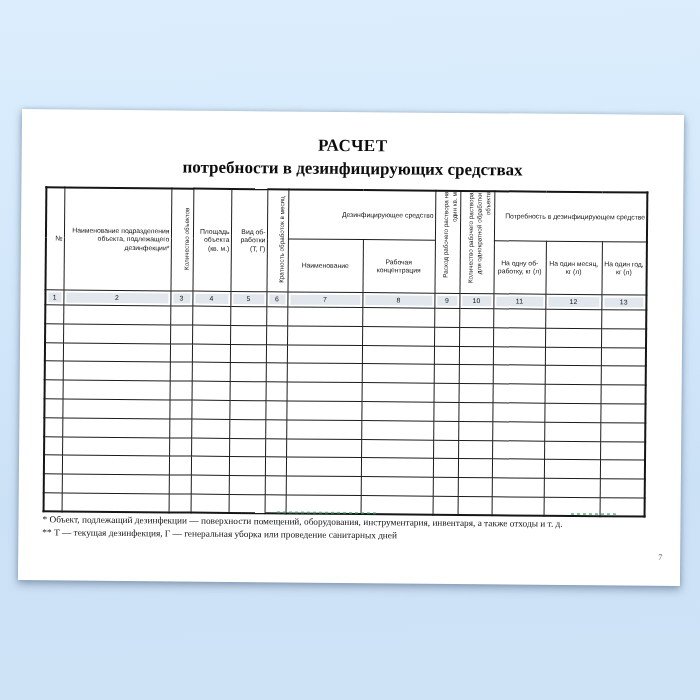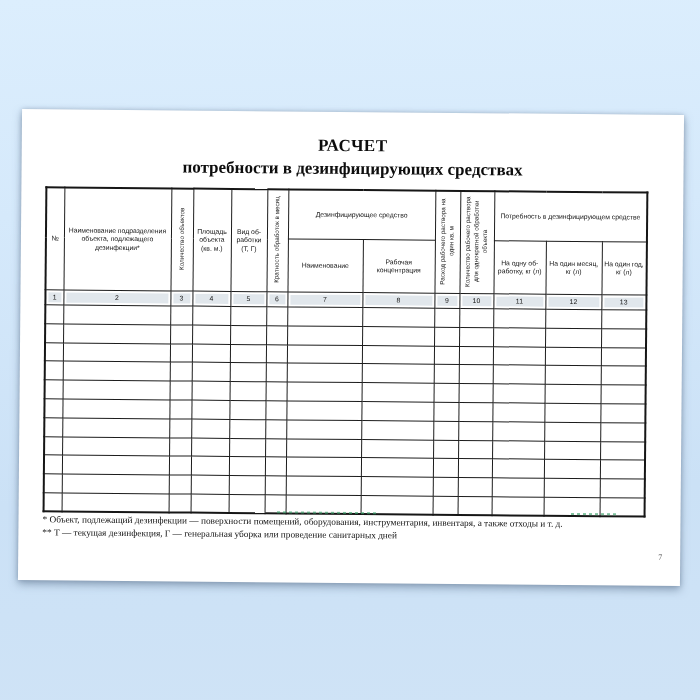--- a/index.html
+++ b/index.html
@@ -44,21 +44,21 @@
     padding: 0 1px;
     font-weight: normal;
     color: #141414;
     font-size: 6.8px;
     line-height: 1.25;
     text-align: center;
     vertical-align: middle;
     overflow: hidden;
   }
   table.form { border: 2px solid #161616; }
-  tr.hdr-top th { height: 48px; }
+  tr.hdr-top th { height: 48px; text-align: right; }
   tr.hdr-sub th { height: 52px; }
   .vert-label {
     display: inline-block;
     writing-mode: vertical-rl;
     transform: rotate(180deg);
     font-size: 6.3px;
     line-height: 1.35;
     max-height: 99px;
   }
   .vert-label.nowrap { white-space: nowrap; }

